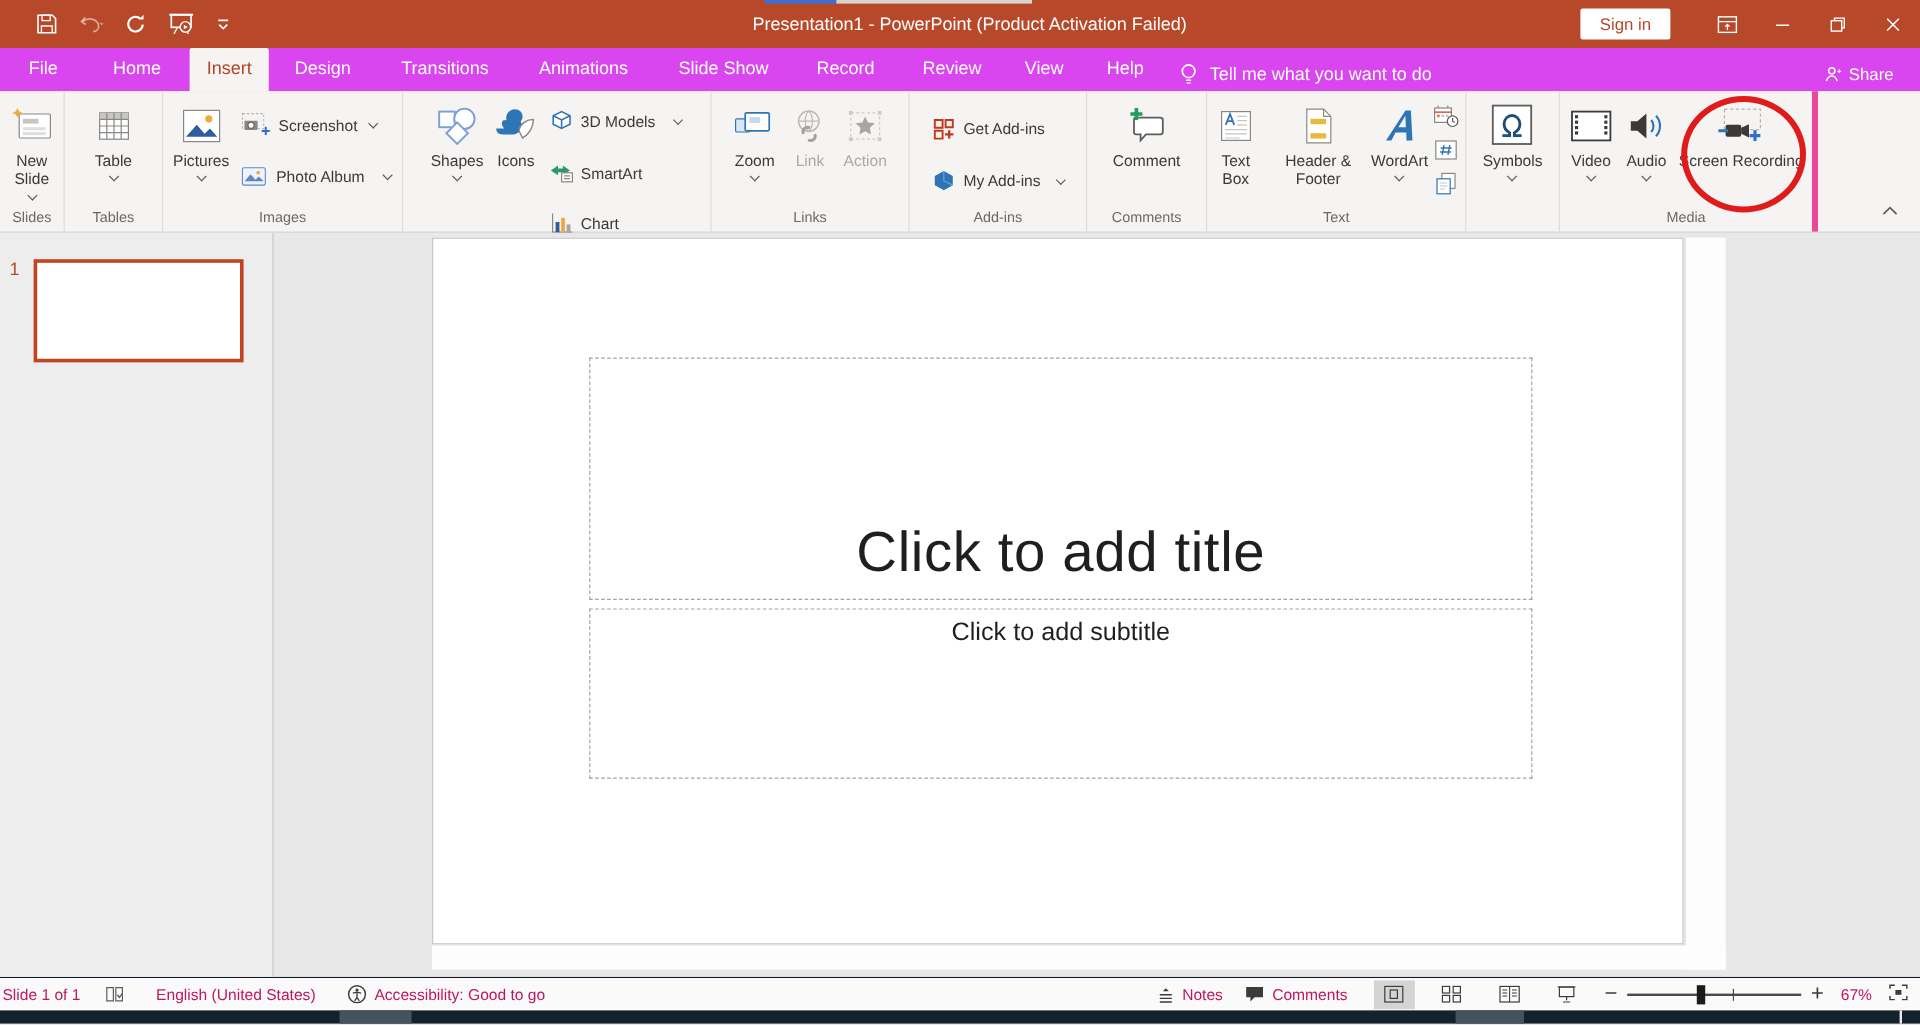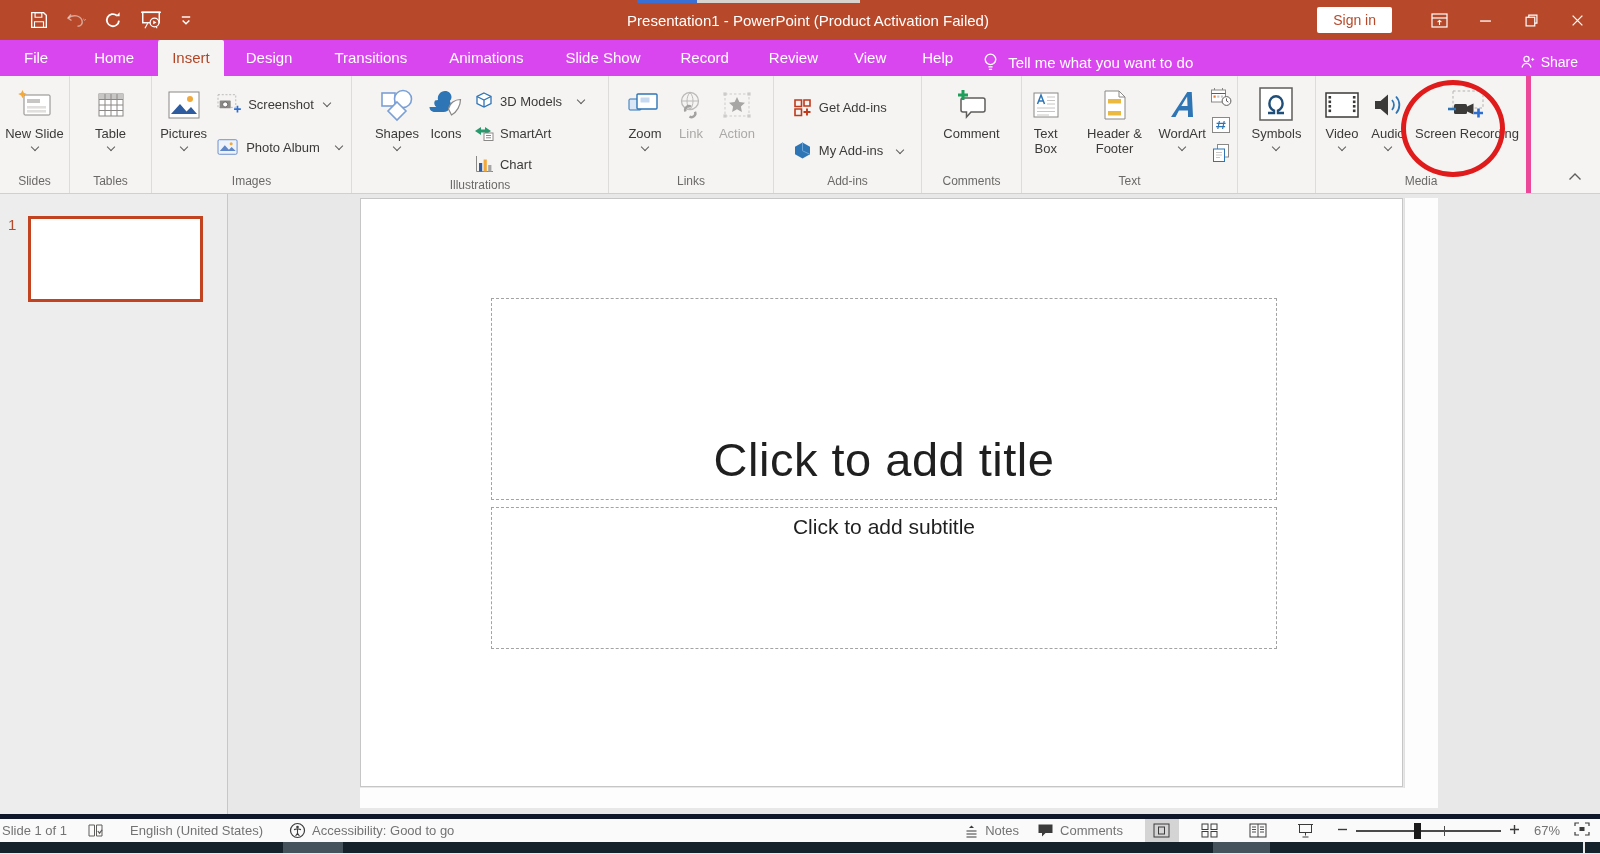--- a/index.html
+++ b/index.html
@@ -52,21 +52,21 @@
   .canvas{position:absolute;left:132px;top:4px;width:1043px;height:589px;background:#fff;border:1px solid #c6c6c6;}
   .vscroll{position:absolute;left:1176px;top:4px;width:34px;height:610px;background:#fdfdfd;border-left:1px solid #e0e0e0;}
   .hscroll{position:absolute;left:132px;top:594px;width:1078px;height:20px;background:#fdfdfd;}
   .ph{position:absolute;left:130px;width:786px;border:1px dashed #a3a3a3;display:flex;justify-content:center;}
   .ph-title{top:99px;height:202px;align-items:flex-end;padding-bottom:12px;}
   .ph-title span{font-size:47px;font-weight:300;color:#1f1f1f;letter-spacing:.5px;}
   .ph-sub{top:308px;height:142px;align-items:flex-start;padding-top:7px;}
   .ph-sub span{font-size:21px;color:#1f1f1f;}
 
   
-  .statusbar{height:28px;background:#fafafa;border-top:5px solid #0f172a;display:flex;align-items:center;font-size:13px;color:#737373;padding:0 8px 0 2px;}
+  .statusbar{height:28px;background:#fafafa;border-top:1px solid #0f172a;display:flex;align-items:center;font-size:13px;color:#be185d;padding:0 8px 0 2px;}
   .sitem{display:flex;align-items:center;gap:6px;margin-right:26px;white-space:nowrap;}
   .sright{margin-left:auto;display:flex;align-items:center;gap:14px;}
   .viewbtn{width:34px;height:24px;display:flex;align-items:center;justify-content:center;}
   .viewbtn.sel{background:#d4d4d4;}
   .zslider{display:flex;align-items:center;gap:8px;}
   .track{position:relative;width:145px;height:2px;background:#4a4a4a;}
   .thumb-h{position:absolute;left:58px;top:-7px;width:7px;height:16px;background:#1b1b1b;}
   .tick{position:absolute;left:88px;top:-4px;width:1.5px;height:10px;background:#4a4a4a;}
 
   
@@ -172,21 +172,21 @@
           <circle cx="7.5" cy="5" r="2.6" fill="none" stroke="#fff" stroke-width="1.2"></circle>
           <path d="M3 13.5c.8-2.9 2.6-4.2 4.5-4.2s3.7 1.3 4.5 4.2" fill="none" stroke="#fff" stroke-width="1.2"></path>
           <path d="M12.2 5.4h3M13.7 3.9v3" stroke="#fff"></path>
         </svg>
       <span>Share</span>
     </div>
   </div>
 
   <div class="ribbon">
 
-    <div class="rgroup" style="width:70px">
+    <div class="rgroup" style="width:54px">
       <div class="gbody">
         <div class="bigbtn">
           <span class="bicon">
             <svg width="36" height="32" viewBox="0 0 36 32">
                 <rect x="7" y="6" width="26" height="20" rx="1" fill="#fff" stroke="#8a8886"></rect>
                 <rect x="10" y="10" width="13" height="4" fill="#c8c6c4"></rect>
                 <rect x="10" y="17" width="19" height="2.6" fill="#e1dfdd"></rect>
                 <rect x="10" y="21" width="19" height="2.6" fill="#e1dfdd"></rect>
                 <path d="M5.5 1l1.3 2.8 3 1.3-3 1.3-1.3 2.8-1.3-2.8-3-1.3 3-1.3z" fill="#f2a93c"></path>
               </svg>
@@ -268,21 +268,21 @@
         </div>
         <div class="bigbtn">
           <span class="bicon">
             <svg width="36" height="34" viewBox="0 0 36 34">
                 <path d="M10 12c-1-5 2.5-9 7-9 3.8 0 6.5 2.7 6.5 6 0 1.5-.6 2.9-1.6 4 2.6 4.8-.5 11-6.4 11H7c-3.8 0-5.5-2.5-5.5-5h6.8C6.2 17.3 5.6 14.6 7 12.4z" fill="#2e75b6"></path>
                 <path d="M23.5 27c5.5-3 9-9.5 9-15.5-5.5 0-11 3.5-12 9.5z" fill="#fff" stroke="#8a8886" stroke-width="1.2"></path>
               </svg>
           </span>
           <span class="blabel">Icons</span>
         </div>
-        <div class="rowcol" style="gap:7px;padding-top:6px">
+        <div class="rowcol" style="gap:18px;padding-top:6px">
           <div class="rowbtn">
             <svg width="20" height="20" viewBox="0 0 20 20">
                 <path d="M10 2l7 3.5v7L10 16l-7-3.5v-7z" fill="#fff" stroke="#2e75b6" stroke-width="1.3"></path>
                 <path d="M3 5.5l7 3.5 7-3.5M10 9v7" fill="none" stroke="#2e75b6" stroke-width="1.3"></path>
               </svg>
             <span>3D Models</span>
             <span class="chevron" style="margin-top:-2px;margin-left:10px"></span>
           </div>
           <div class="rowbtn">
             <svg width="20" height="18" viewBox="0 0 20 18">

